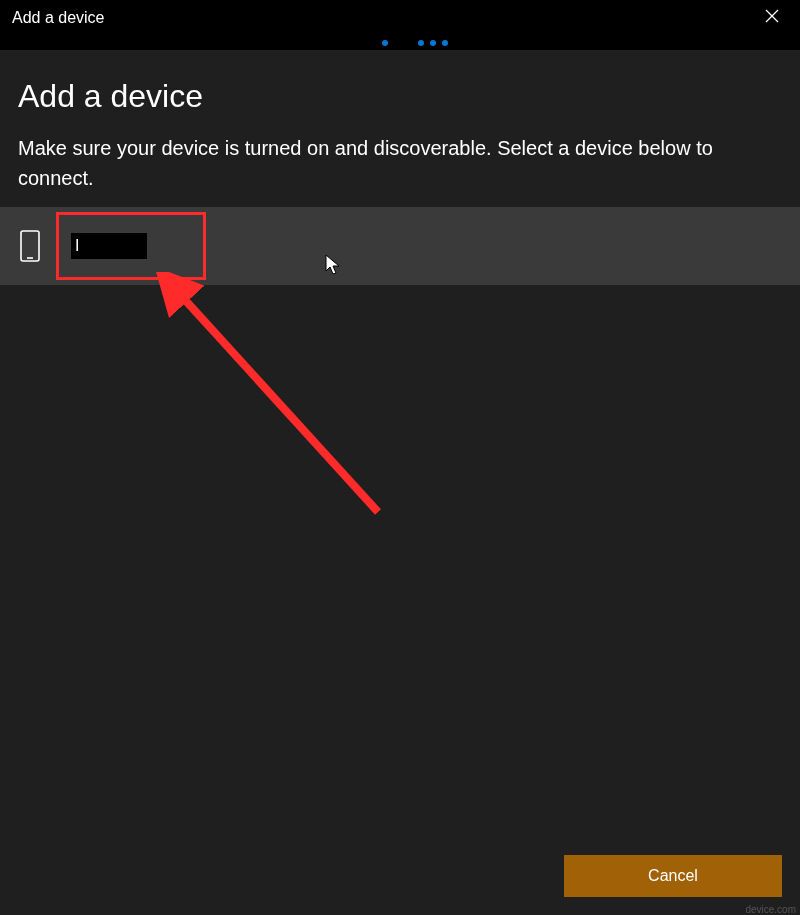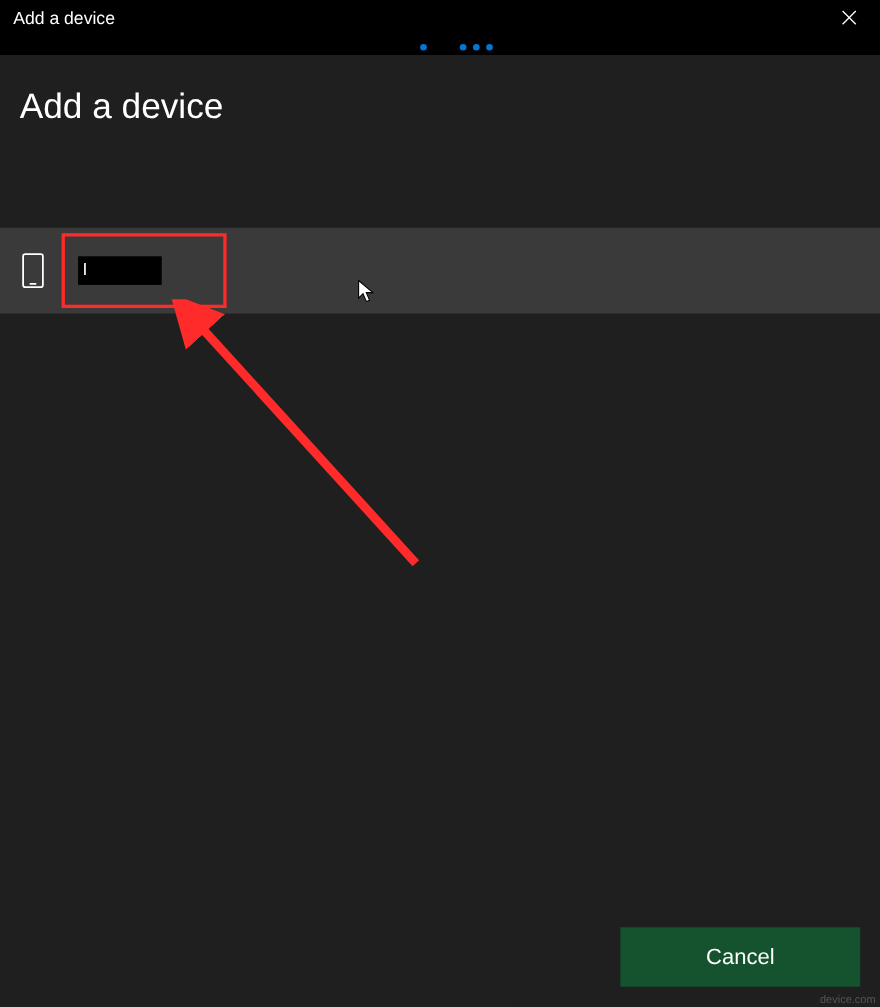--- a/index.html
+++ b/index.html
@@ -143,25 +143,25 @@
       pointer-events: none;
       z-index: 40;
     }
     .footer {
       position: absolute;
       bottom: 18px;
       right: 18px;
     }
     .cancel-btn {
       width: 218px;
-      height: 54px;
-      background: #14532d;
+      height: 42px;
+      background: #a16207;
       border: none;
       color: #ffffff;
-      font-size: 20px;
+      font-size: 16px;
       font-family: inherit;
       cursor: pointer;
     }
     .watermark {
       position: absolute;
       bottom: 0;
       right: 4px;
       font-size: 10px;
       color: #555;
       z-index: 60;
@@ -184,20 +184,21 @@
 
 <div class="progress-dots">
   <span class="dot spaced"></span>
   <span class="dot"></span>
   <span class="dot"></span>
   <span class="dot"></span>
 </div>
 
 <div class="content">
   <h1 class="heading">Add a device</h1>
+  <p class="subtext">Make sure your device is turned on and discoverable. Select a device below to connect.</p>
 </div>
 
 <div class="device-row">
   <span class="device-icon">
     <svg viewBox="0 0 22 32" fill="none" stroke="#ffffff" stroke-width="1.6">
       <rect x="2" y="1" width="18" height="30" rx="2"></rect>
       <line x1="8" y1="28" x2="14" y2="28"></line>
     </svg>
   </span>
   <div class="device-name-wrap">

